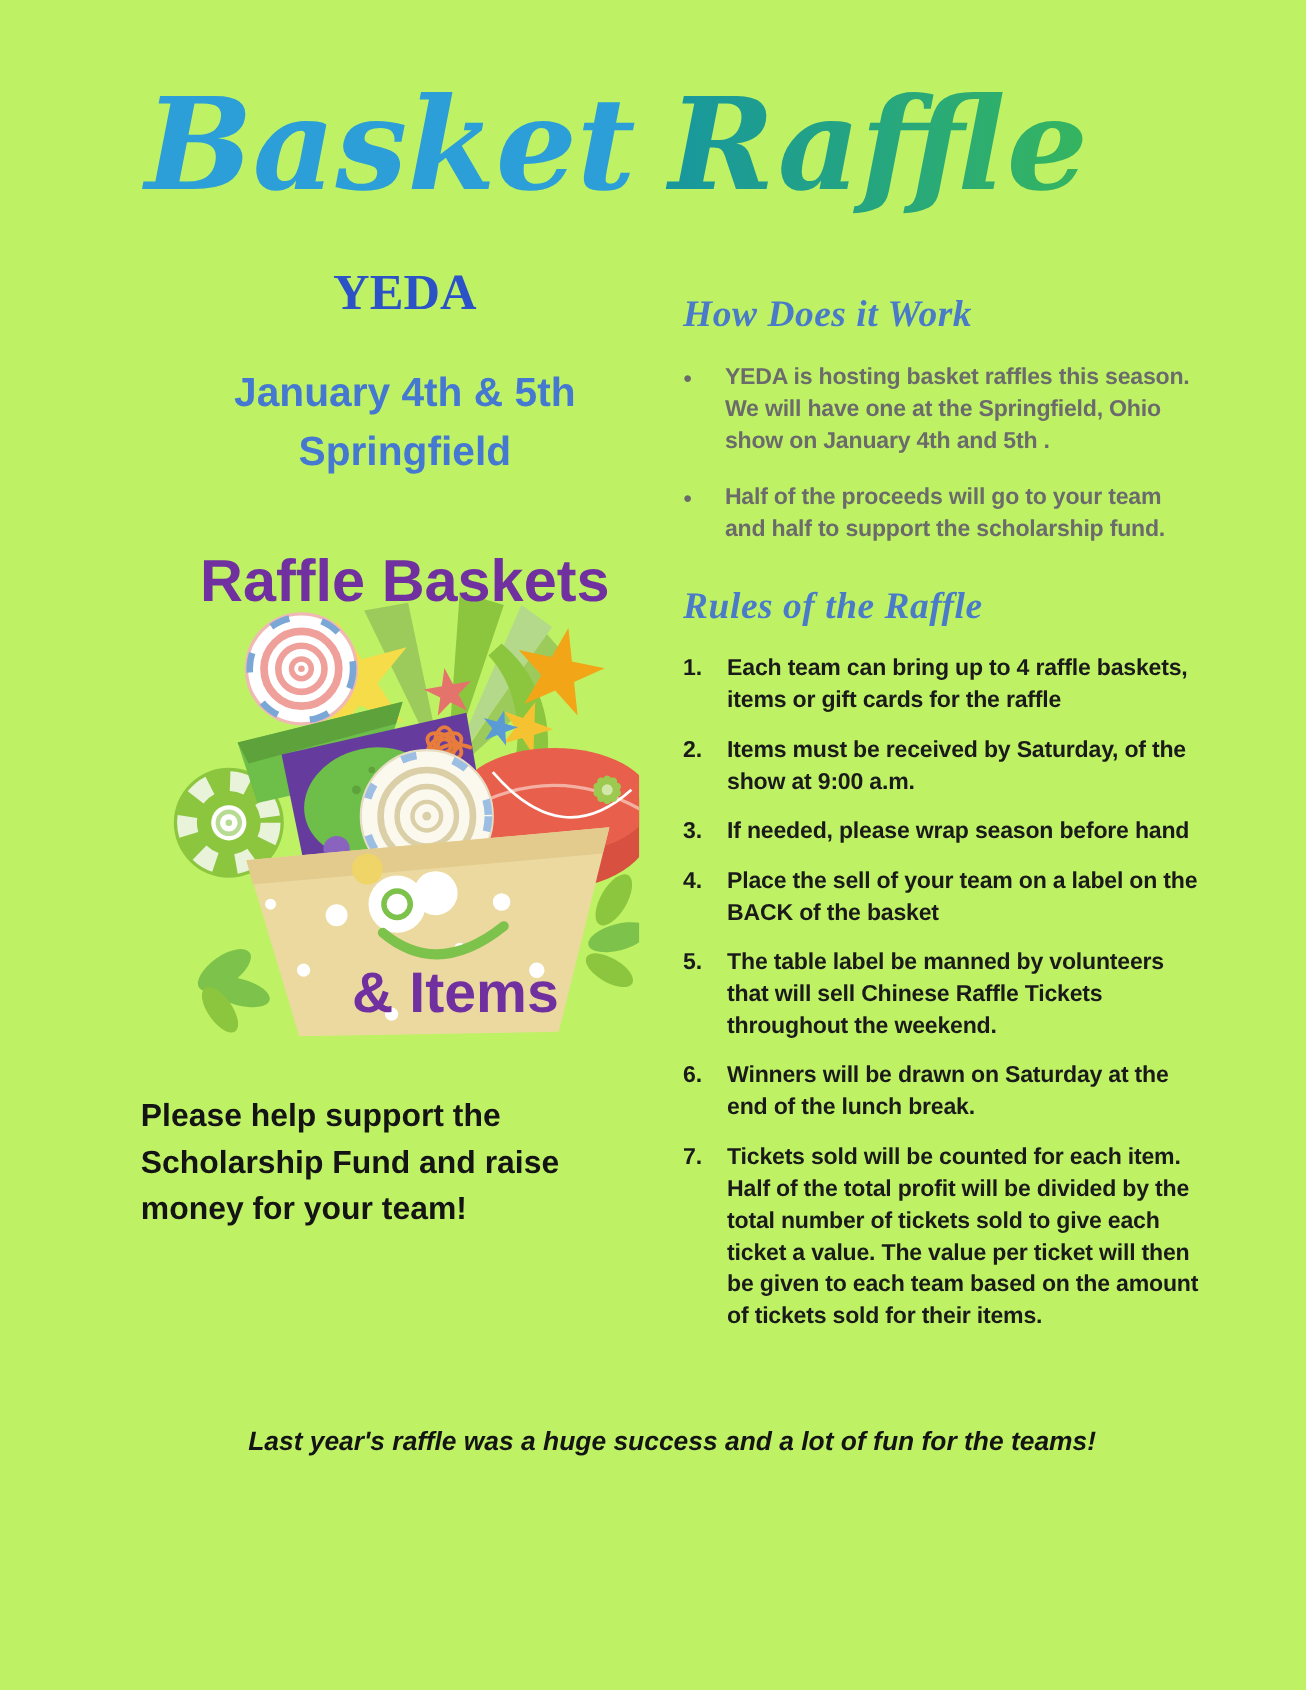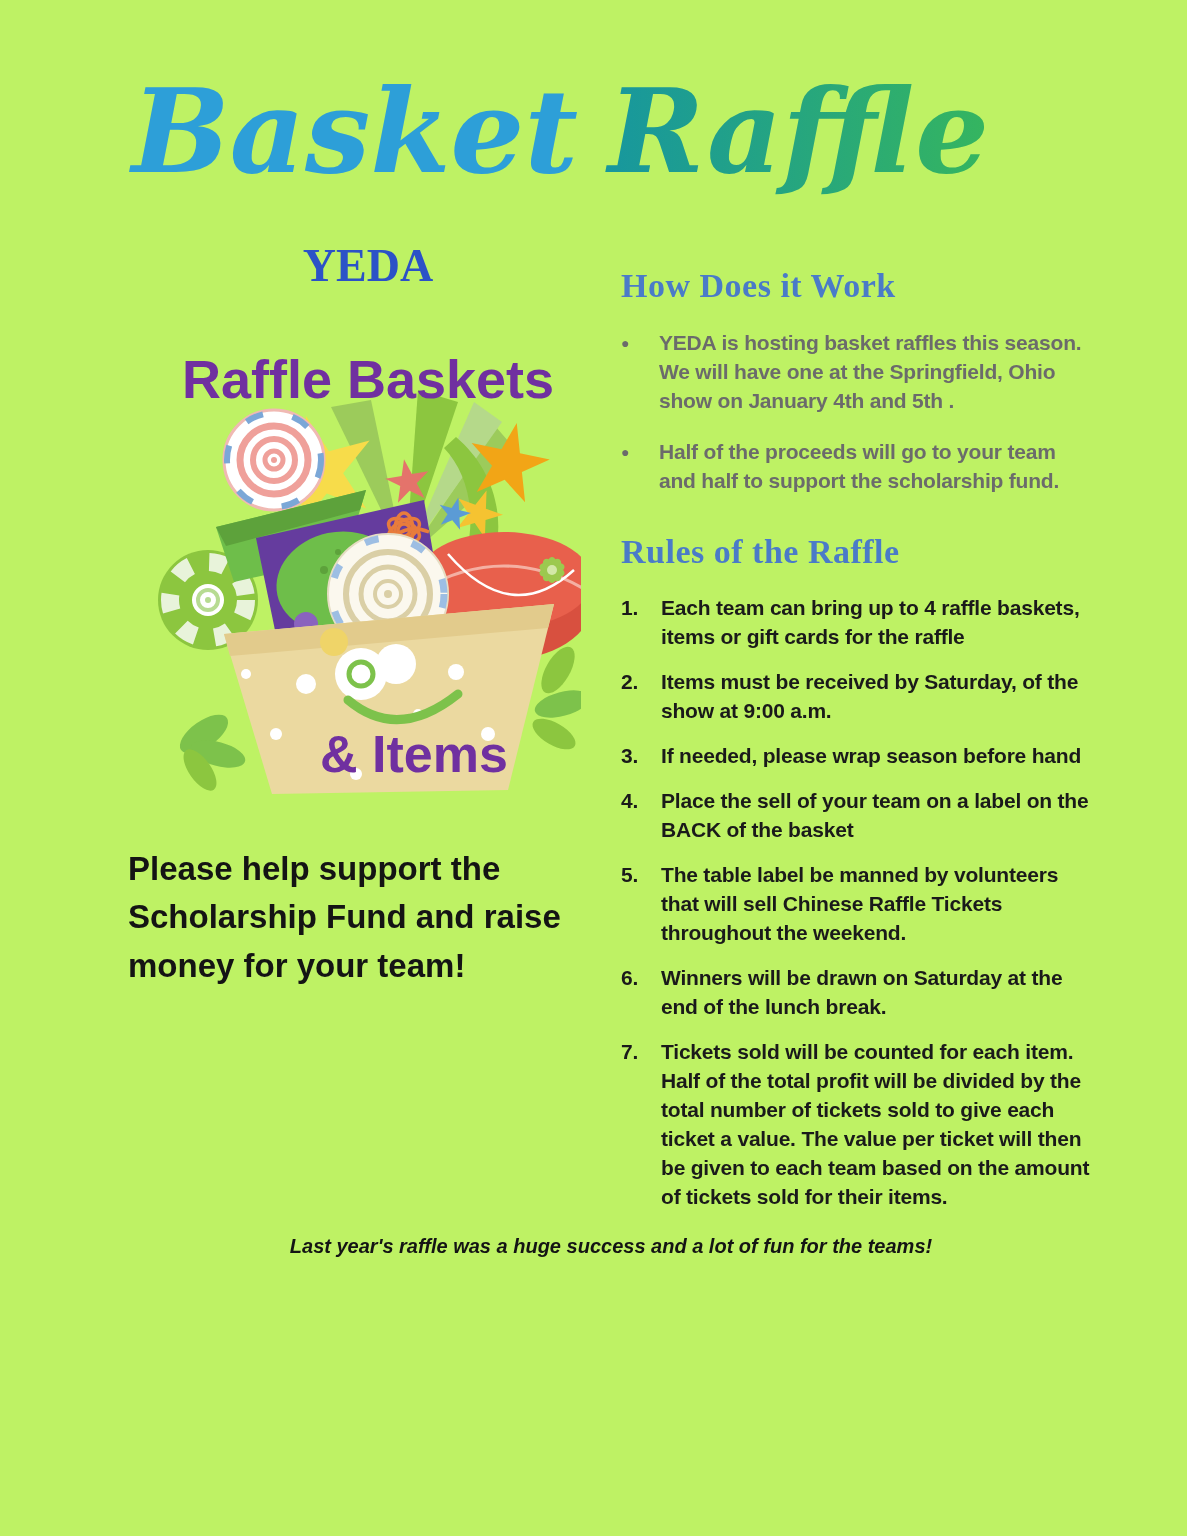--- a/index.html
+++ b/index.html
@@ -25,52 +25,53 @@
     font-family:"Liberation Serif", serif; font-weight:bold;
     font-size:46px; line-height:1.22; color:#2B52C7; margin-top:14px;
   }
   .event-when {
     margin-top:40px; font-weight:bold; font-size:37px;
     line-height:1.45; color:#4579D1;
   }
   .clipart-wrap { margin-top:52px; }
   .support-message {
     margin-top:44px; text-align:left; font-weight:bold;
-    font-size:33px; line-height:1.46; color:#141414; width:472px;
+    font-size:29px; line-height:1.46; color:#141414; width:472px;
   }
 
   
   .right-col { position:absolute; left:621px; top:266px; width:474px; }
   .section-heading {
     font-family:"Liberation Serif", serif; font-weight:bold;
     font-size:34px; line-height:1.2; color:#4A7BC8;
     letter-spacing:0.5px;
+    font-style:italic;
   }
   .bullet-list { margin-top:22px; }
   .bullet-item {
     display:flex; margin-bottom:22px;
     color:#6B6B6B; font-weight:bold; font-size:21px;
     line-height:1.38; letter-spacing:-0.2px;
   }
   .bullet-marker { flex:none; width:38px; font-size:14px; padding-top:5px; color:#6B6B6B; }
   .rules-heading { margin-top:36px; }
   .rules-list { margin-top:22px; }
   .rule-item {
     display:flex; margin-bottom:16px;
     color:#1A1A1A; font-weight:bold; font-size:21px;
     line-height:1.38; letter-spacing:-0.2px;
   }
   .rule-num { flex:none; width:40px; }
   .rule-text { flex:1; }
 
   
   .footer-note {
-    position:absolute; left:130px; right:95px; top:1235px;
+    position:absolute; left:130px; right:95px; top:1297px;
     text-align:center; font-weight:bold; font-style:italic;
-    font-size:20px; color:#141414;
+    font-size:24px; color:#141414;
   }
 </style>
 </head>
 <body>
 
 <div class="page">
 
   <svg class="title-svg" viewBox="0 0 1187 190">
     <defs>
       <linearGradient id="raffleGrad" x1="0%" y1="0%" x2="100%" y2="0%">
@@ -79,20 +80,24 @@
       </linearGradient>
     </defs>
     <g font-family="'DejaVu Serif', serif" font-style="italic" font-weight="bold" font-size="116">
       <text x="578" y="148" text-anchor="end" fill="#2D9FD8">Basket</text>
       <text x="608" y="148" text-anchor="start" fill="url(#raffleGrad)">Raffle</text>
     </g>
   </svg>
 
   <div class="left-col">
     <div class="org-name">YEDA</div>
+    <div class="event-when">
+      <div>January 4th &amp; 5th</div>
+      <div>Springfield</div>
+    </div>
 
     <div class="clipart-wrap">
       <svg viewBox="0 0 425 455" width="425" height="455">
 
         <g>
           <path d="M248,215 L175,65 L215,58 Z" fill="#9CCB5B"></path>
           <path d="M250,215 L262,48 L302,60 Z" fill="#8CC63F"></path>
           <path d="M252,215 L340,85 L366,115 Z" fill="#9CCB5B"></path>
           <path d="M250,215 L318,60 L346,80 Z" fill="#B5D98A"></path>
           <path d="M300,95 C332,122 347,162 341,202 L310,212 C321,170 311,130 288,106 Z" fill="#8CC63F"></path>

